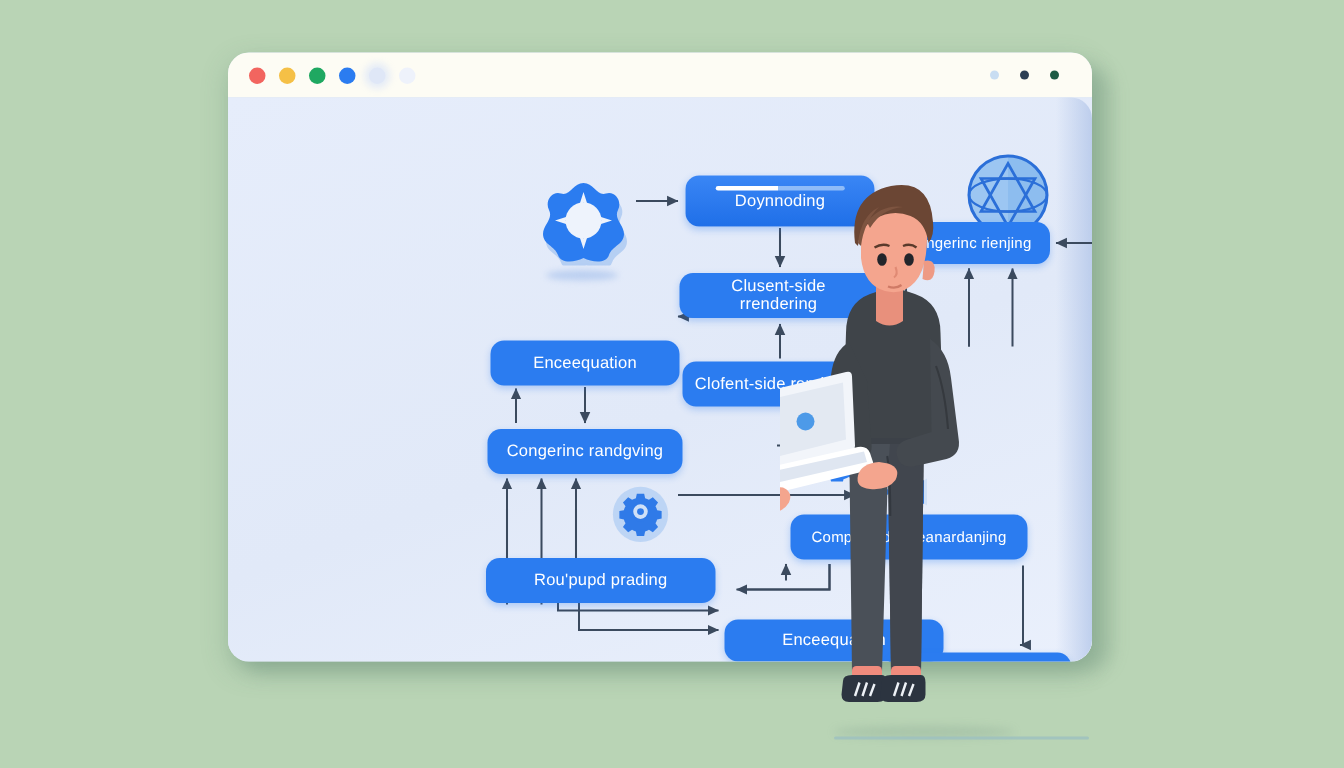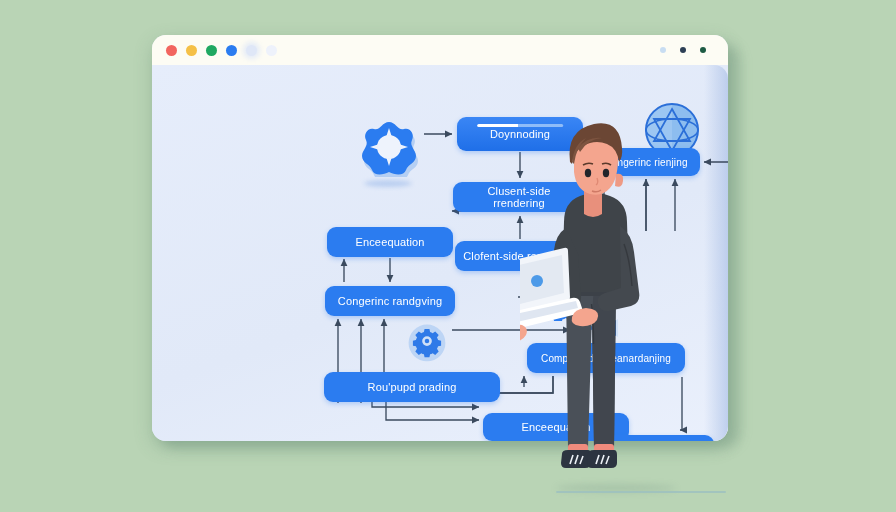--- a/index.html
+++ b/index.html
@@ -272,21 +272,21 @@
     </div>
 
     <div class="node" style="left:173px;top:251px;width:130px;height:30px;">
       <span>Congerinc randgving</span>
     </div>
 
     <div class="node" style="left:375px;top:308px;width:158px;height:30px;font-size:10px;">
       <span>Compon.pdid-aeanardanjing</span>
     </div>
 
-    <div class="node" style="left:172px;top:337px;width:176px;height:30px;">
+    <div class="node" style="left:172px;top:337px;width:153px;height:30px;">
       <span>Rou'pupd prading</span>
     </div>
 
     <div class="node" style="left:331px;top:378px;width:146px;height:28px;">
       <span>Enceequation</span>
     </div>
 
     <div class="node" style="left:440px;top:400px;width:122px;height:28px;">
       
     </div>

